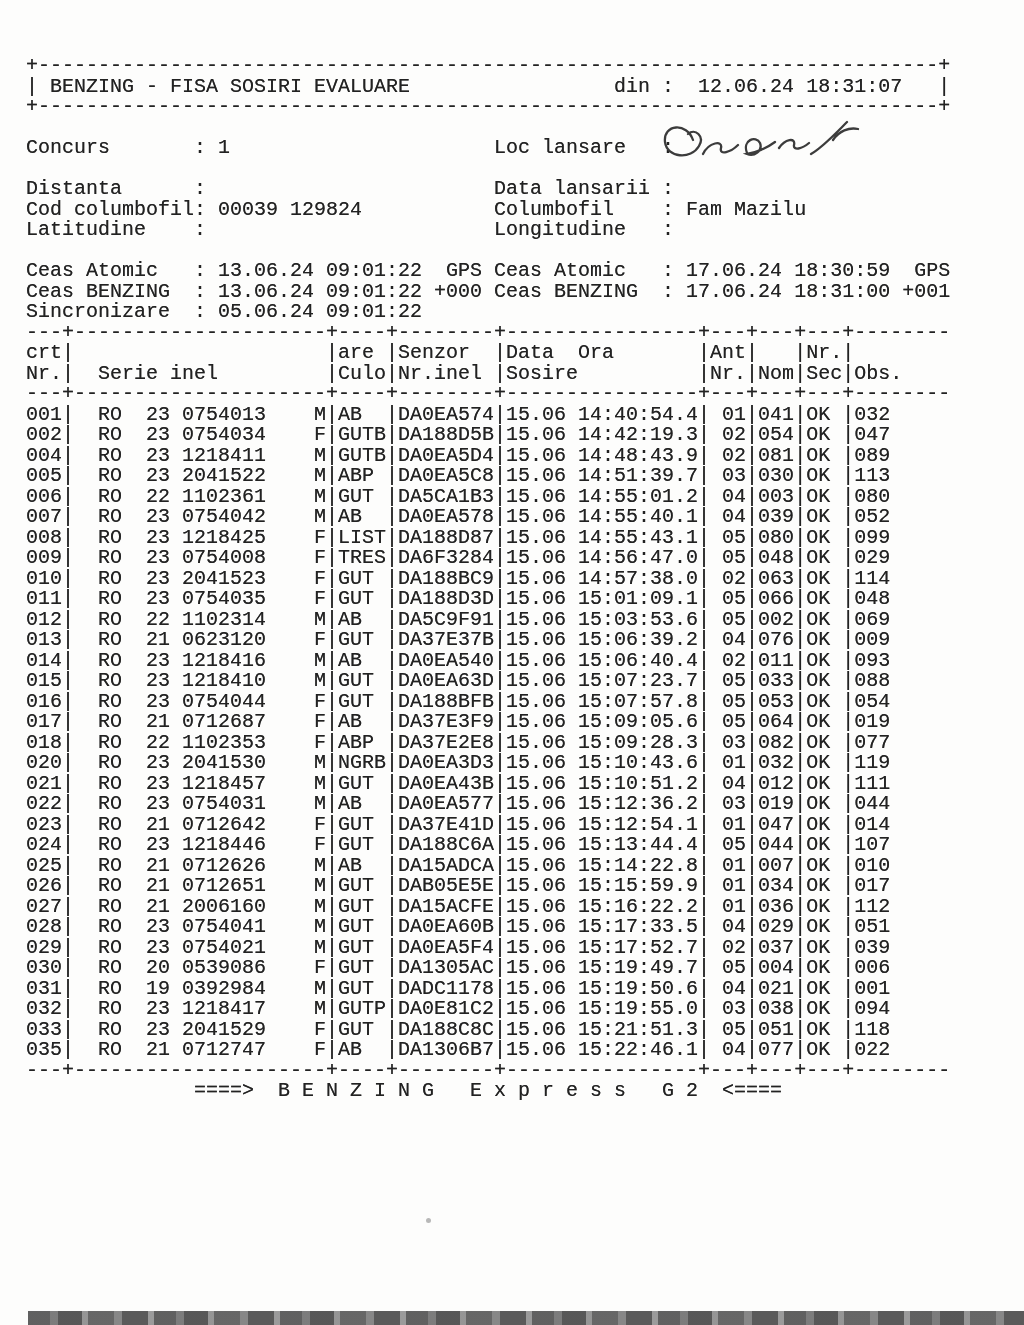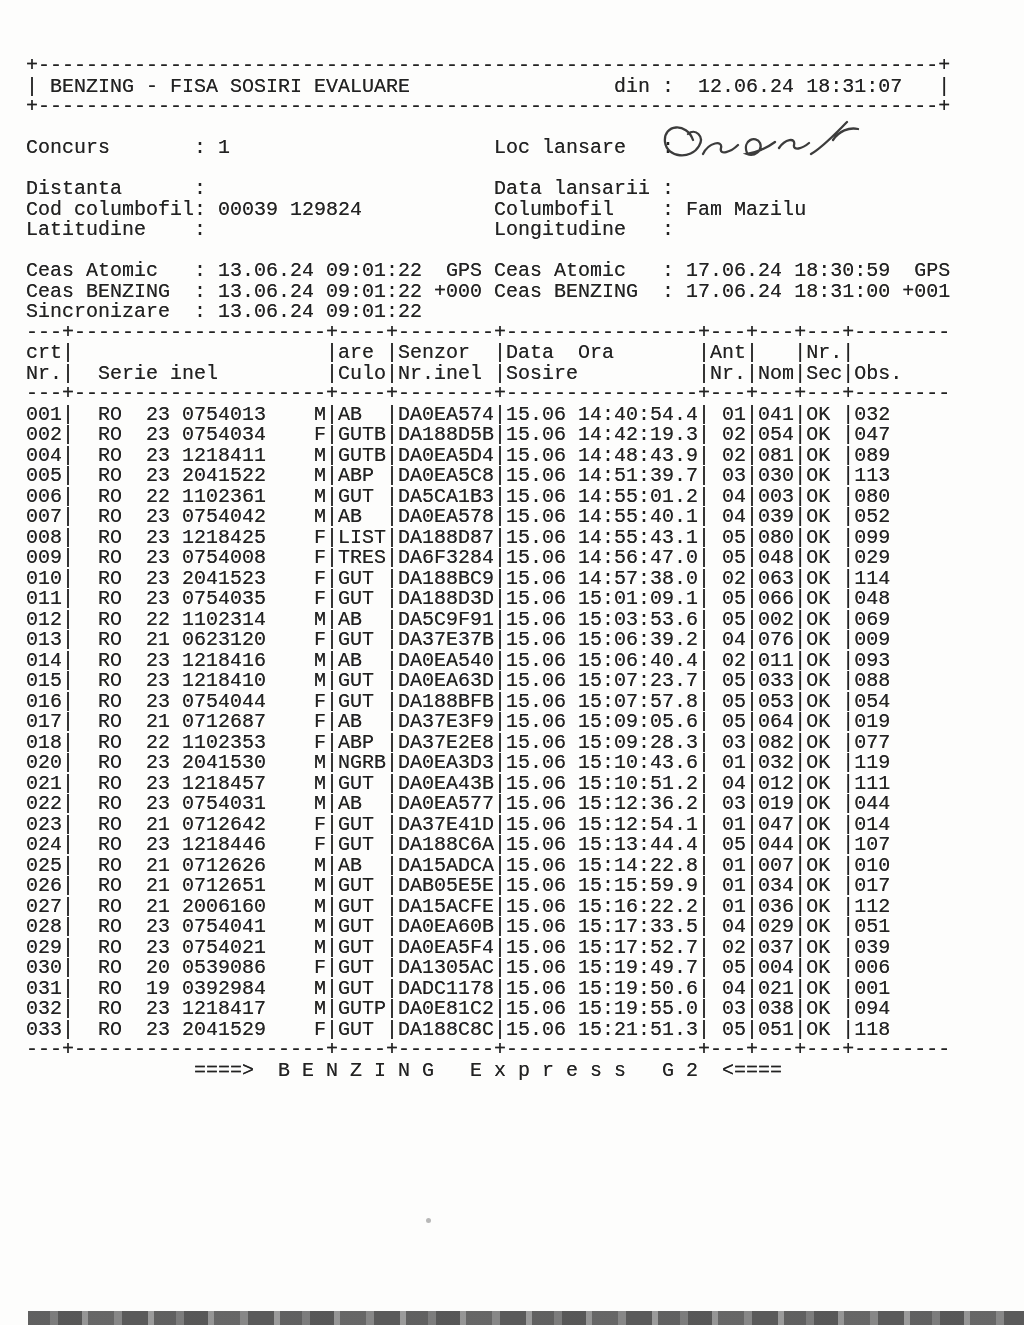--- a/index.html
+++ b/index.html
@@ -37,21 +37,21 @@
       <div class="ln">+---------------------------------------------------------------------------+</div>
       <div class="ln">&nbsp;</div>
       <div class="ln">Concurs       : 1                      Loc lansare   : </div>
       <div class="ln">&nbsp;</div>
       <div class="ln">Distanta      :                        Data lansarii : </div>
       <div class="ln">Cod columbofil: 00039 129824           Columbofil    : Fam Mazilu</div>
       <div class="ln">Latitudine    :                        Longitudine   : </div>
       <div class="ln">&nbsp;</div>
       <div class="ln">Ceas Atomic   : 13.06.24 09:01:22  GPS Ceas Atomic   : 17.06.24 18:30:59  GPS</div>
       <div class="ln">Ceas BENZING  : 13.06.24 09:01:22 +000 Ceas BENZING  : 17.06.24 18:31:00 +001</div>
-      <div class="ln">Sincronizare  : 13.06.24 09:01:22      </div>
+      <div class="ln">Sincronizare  : 05.06.24 09:01:22      </div>
       <div class="ln">---+---------------------+----+--------+----------------+---+---+---+--------</div>
       <div class="ln">crt|                     |are |Senzor  |Data  Ora       |Ant|   |Nr.|</div>
       <div class="ln">Nr.|  Serie inel         |Culo|Nr.inel |Sosire          |Nr.|Nom|Sec|Obs.</div>
       <div class="ln">---+---------------------+----+--------+----------------+---+---+---+--------</div>
       <div class="ln">001|  RO  23 0754013    M|AB  |DA0EA574|15.06 14:40:54.4| 01|041|OK |032</div>
       <div class="ln">002|  RO  23 0754034    F|GUTB|DA188D5B|15.06 14:42:19.3| 02|054|OK |047</div>
       <div class="ln">004|  RO  23 1218411    M|GUTB|DA0EA5D4|15.06 14:48:43.9| 02|081|OK |089</div>
       <div class="ln">005|  RO  23 2041522    M|ABP |DA0EA5C8|15.06 14:51:39.7| 03|030|OK |113</div>
       <div class="ln">006|  RO  22 1102361    M|GUT |DA5CA1B3|15.06 14:55:01.2| 04|003|OK |080</div>
       <div class="ln">007|  RO  23 0754042    M|AB  |DA0EA578|15.06 14:55:40.1| 04|039|OK |052</div>
@@ -73,20 +73,21 @@
       <div class="ln">024|  RO  23 1218446    F|GUT |DA188C6A|15.06 15:13:44.4| 05|044|OK |107</div>
       <div class="ln">025|  RO  21 0712626    M|AB  |DA15ADCA|15.06 15:14:22.8| 01|007|OK |010</div>
       <div class="ln">026|  RO  21 0712651    M|GUT |DAB05E5E|15.06 15:15:59.9| 01|034|OK |017</div>
       <div class="ln">027|  RO  21 2006160    M|GUT |DA15ACFE|15.06 15:16:22.2| 01|036|OK |112</div>
       <div class="ln">028|  RO  23 0754041    M|GUT |DA0EA60B|15.06 15:17:33.5| 04|029|OK |051</div>
       <div class="ln">029|  RO  23 0754021    M|GUT |DA0EA5F4|15.06 15:17:52.7| 02|037|OK |039</div>
       <div class="ln">030|  RO  20 0539086    F|GUT |DA1305AC|15.06 15:19:49.7| 05|004|OK |006</div>
       <div class="ln">031|  RO  19 0392984    M|GUT |DADC1178|15.06 15:19:50.6| 04|021|OK |001</div>
       <div class="ln">032|  RO  23 1218417    M|GUTP|DA0E81C2|15.06 15:19:55.0| 03|038|OK |094</div>
       <div class="ln">033|  RO  23 2041529    F|GUT |DA188C8C|15.06 15:21:51.3| 05|051|OK |118</div>
+      <div class="ln">035|  RO  21 0712747    F|AB  |DA1306B7|15.06 15:22:46.1| 04|077|OK |022</div>
       <div class="ln">---+---------------------+----+--------+----------------+---+---+---+--------</div>
       <div class="ln">              ====&gt;  B E N Z I N G   E x p r e s s   G 2  &lt;====</div>
     </div>
 
   <svg class="signature" viewBox="0 0 210 64" fill="none">
     <path d="M38,28 C32,10 8,12 10,30 C12,46 36,48 44,34 C50,24 40,16 33,22
              M48,42 C54,30 68,28 66,36 C64,44 76,40 83,33
              M92,41 C87,28 101,23 105,31 C108,39 99,45 92,42 C100,41 112,36 120,30
              M124,36 C130,27 141,25 139,33 C138,39 147,37 154,31
              M156,42 C168,35 180,22 192,10

